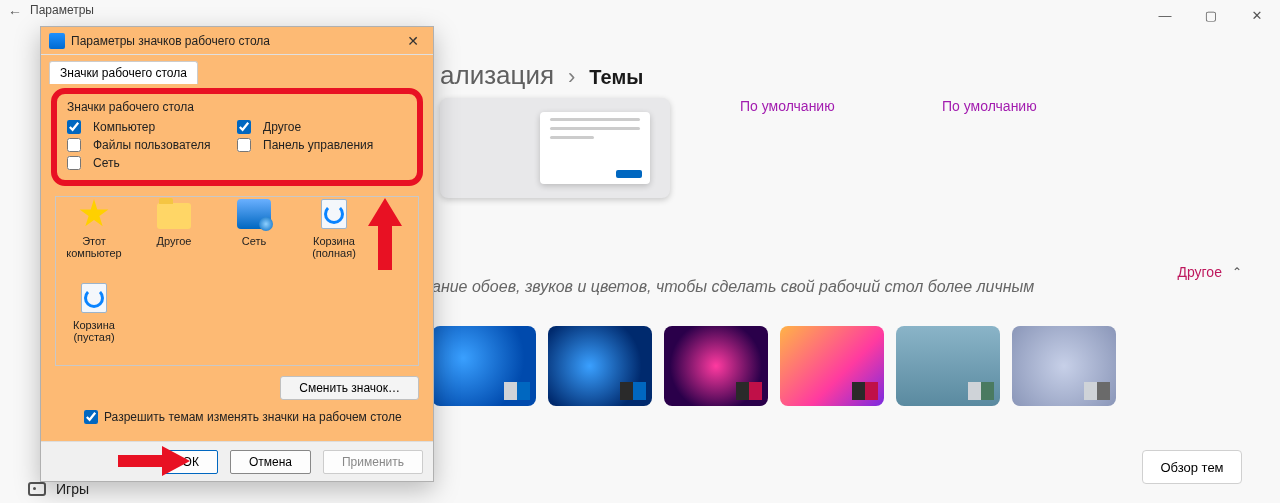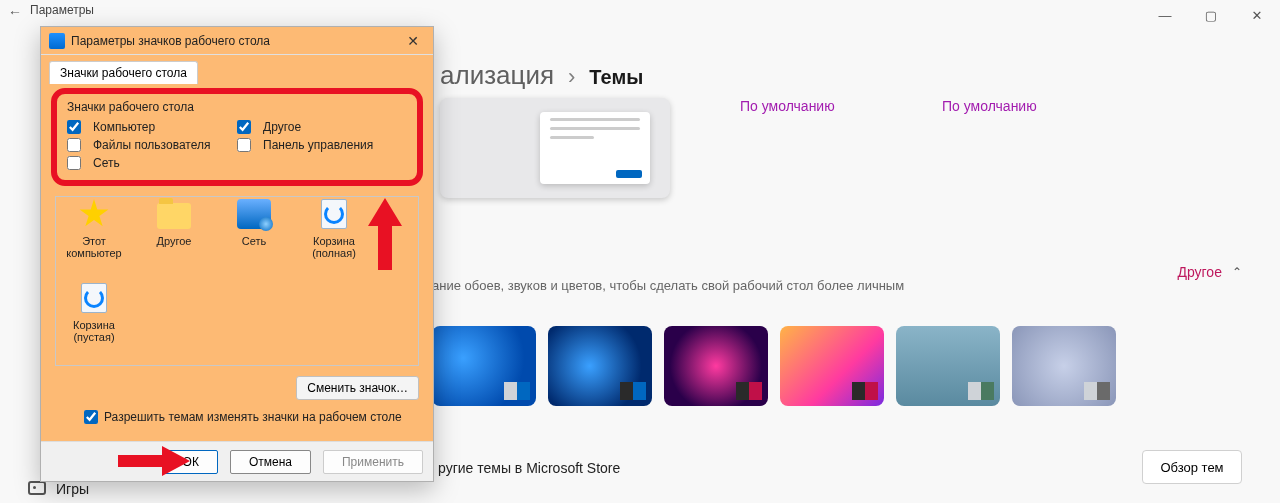--- a/index.html
+++ b/index.html
@@ -19,21 +19,21 @@
   .breadcrumb .crumb2 { font-size: 20px; font-weight: 600; color: #1a1a1a; }
 
   .preview-img { position: absolute; top: 98px; left: 440px; width: 230px; height: 100px; background: #e8e8ea; border-radius: 8px; overflow: hidden; box-shadow: 0 2px 6px rgba(0,0,0,.2); }
   .preview-img .inner-win { position: absolute; right: 20px; top: 14px; width: 110px; height: 72px; background: #fff; border-radius: 4px; box-shadow: 0 2px 6px rgba(0,0,0,.2); }
   .preview-img .inner-win .lines span { display:block; height:3px; background:#ccc; margin:6px 10px; border-radius:2px;}
   .preview-img .inner-win .btn { position:absolute; right:8px; bottom:6px; width:26px; height:8px; background:#0067c0; border-radius:2px;}
 
   .save-btn { position: absolute; top: 128px; left: 700px; width: 120px; height: 34px; background: #fff; border: 1px solid #d0d0d0; border-radius: 4px; font-size: 13px; color: #222; display:flex; align-items:center; justify-content:center; }
   .ghost-txt { position:absolute; top:98px; color:#a21caf; font-size:14px; }
 
-  .desc-line { position:absolute; top:278px; left:432px; font-size:13px; color:#666; }
+  .desc-line { position:absolute; top:278px; left:432px; font-size:16px; color:#666;font-style:italic; }
 
   .other-section { position:absolute; top:264px; right:38px; display:flex; align-items:center; gap:10px; }
   .other-section .lbl { font-size:14px; color:#be185d; }
   .other-section .chev { font-size:12px; color:#555; }
 
   .themes-row { position:absolute; top:326px; left:432px; display:flex; gap:12px; }
   .theme-card { width:104px; height:80px; border-radius:8px; position:relative; overflow:hidden; }
   .theme-card .chip { position:absolute; right:6px; bottom:6px; width:26px; height:18px; border-radius:4px; display:flex; }
   .theme-card .chip::before, .theme-card .chip::after { content:""; flex:1; }
   .tc1 { background: radial-gradient(circle at 30% 40%, #3aa0ff, #004aad 70%); }
@@ -45,21 +45,21 @@
   .tc4 { background: linear-gradient(135deg,#ffb347,#ff3aa0 60%,#7a2ae0); }
   .tc4 .chip::before{background:#2a2a2a;} .tc4 .chip::after{background:#c01048;}
   .tc5 { background: linear-gradient(#8ab4c8,#5a8aa0); }
   .tc5 .chip::before{background:#cfd3d8;} .tc5 .chip::after{background:#4a7a60;}
   .tc6 { background: radial-gradient(circle at 50% 50%,#c7d0e8,#8a96b8); }
   .tc6 .chip::before{background:#cfd3d8;} .tc6 .chip::after{background:#6a6a6a;}
 
   .store-line { position:absolute; top:460px; left:438px; font-size:14px; color:#222; }
   .browse-btn { position:absolute; top:450px; right:38px; width:100px; height:34px; background:#fff; border:1px solid #d0d0d0; border-radius:4px; font-size:13px; display:flex; align-items:center; justify-content:center; }
 
-  .side-games { position:absolute; left:28px; bottom:6px; display:flex; gap:10px; font-size:14px; color:#222; }
+  .side-games { position:absolute; left:28px; bottom:6px; display:flex; align-items:center; gap:10px; font-size:14px; color:#222; }
   .side-games .ic { width:18px; height:14px; border:2px solid #555; border-radius:3px; position:relative; }
   .side-games .ic::after{content:""; position:absolute; left:3px; top:3px; width:3px; height:3px; background:#555; border-radius:50%;}
 
   
   .dialog { position:absolute; top:26px; left:40px; width:394px; height:456px; background:#fdba74; border:1px solid #b0b0b0; box-shadow:0 8px 24px rgba(0,0,0,.25); }
   .dlg-title { height:28px; display:flex; align-items:center; padding:0 8px; border-bottom:1px solid #e0e0e0; gap:6px; }
   .dlg-title .ic { width:16px; height:16px; background:linear-gradient(#1e90ff,#006ad1); border-radius:2px; }
   .dlg-title .txt { font-size:12px; color:#222; flex:1; }
   .dlg-title .x { width:24px; text-align:center; font-size:14px; color:#333; cursor:pointer; }
 
@@ -79,21 +79,21 @@
   .ico-star { background: conic-gradient(#ffd000 0 100%); clip-path: polygon(50% 0,61% 35%,98% 35%,68% 57%,79% 91%,50% 70%,21% 91%,32% 57%,2% 35%,39% 35%);}
   .ico-folder { background:#ffd666; border-radius:3px; position:relative; width:34px; height:26px; margin-top:4px; }
   .ico-folder::before{content:""; position:absolute; top:-5px; left:2px; width:14px; height:6px; background:#f5c542; border-radius:2px 2px 0 0;}
   .ico-net { position:relative; width:34px; height:30px;}
   .ico-net::before{content:""; position:absolute; inset:0; background:linear-gradient(#6ab0ff,#0067c0); border-radius:4px;}
   .ico-net::after{content:""; position:absolute; right:-2px; bottom:-2px; width:14px; height:14px; border-radius:50%; background:radial-gradient(#8ed0ff,#0067c0);}
   .ico-bin { position:relative; width:26px; height:30px; background:#f4f7fb; border:1px solid #9bb4cc; border-radius:2px;}
   .ico-bin::before{content:""; position:absolute; left:50%; top:50%; transform:translate(-50%,-50%); width:14px; height:14px; border:3px solid #0a84ff; border-radius:50%; border-top-color:transparent;}
 
   .preview-btns { display:flex; gap:10px; justify-content:flex-end; margin:10px 14px 0 14px; }
-  .preview-btns button { font-size:12px; padding:4px 10px; background:#f4f4f4; border:1px solid #c0c0c0; border-radius:3px; }
+  .preview-btns button { font-size:12px; padding:4px 18px; background:#f4f4f4; border:1px solid #c0c0c0; border-radius:3px; }
 
   .allow-line { display:flex; align-items:center; gap:6px; margin:10px 14px 0 14px; font-size:12px; color:#222;padding-left:29px; }
   .allow-line input { accent-color:#0067c0; width:14px; height:14px; }
 
   .dlg-footer { position:absolute; bottom:0; left:0; right:0; height:40px; background:#f0f0f0; border-top:1px solid #ddd; display:flex; align-items:center; justify-content:flex-end; gap:12px; padding:0 10px; }
   .dlg-footer button { font-size:12px; height:24px; padding:0 18px; background:#fdfdfd; border:1px solid #888; border-radius:2px; }
   .dlg-footer button:last-child { color:#888; border-color:#ccc; }
 
   
   .arrow { position:absolute; pointer-events:none; }
@@ -158,21 +158,20 @@
         <div class="chip"></div>
       </div>
     <div class="theme-card tc5">
         <div class="chip"></div>
       </div>
     <div class="theme-card tc6">
         <div class="chip"></div>
       </div>
   </div>
 
-  <div class="store-line">ругие темы в Microsoft Store</div>
   <div class="browse-btn">Обзор тем</div>
 
   <div class="side-games">
     <span class="ic"></span>
     <span>Игры</span>
   </div>
 </div>
 
 <div class="dialog">
   <div class="dlg-title">

